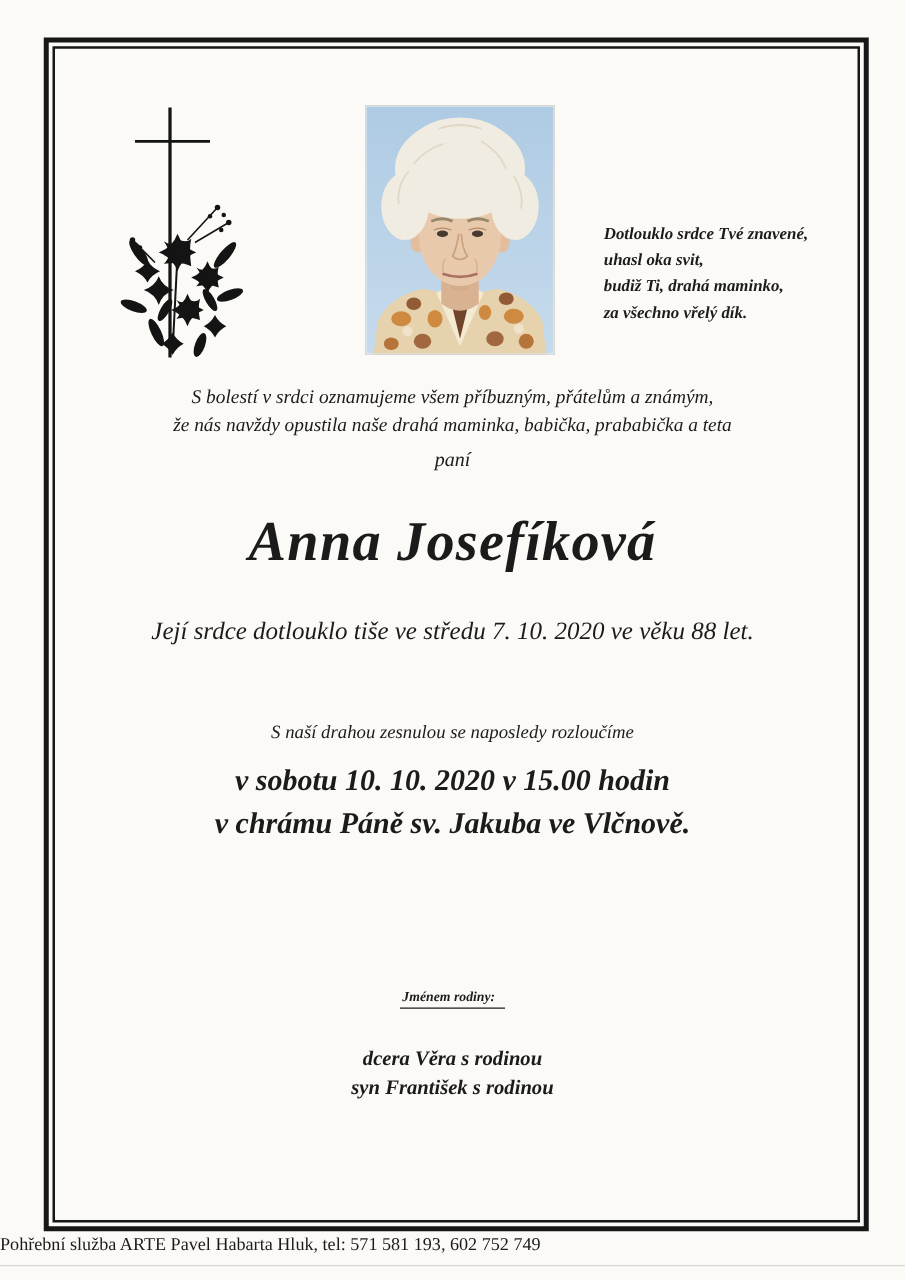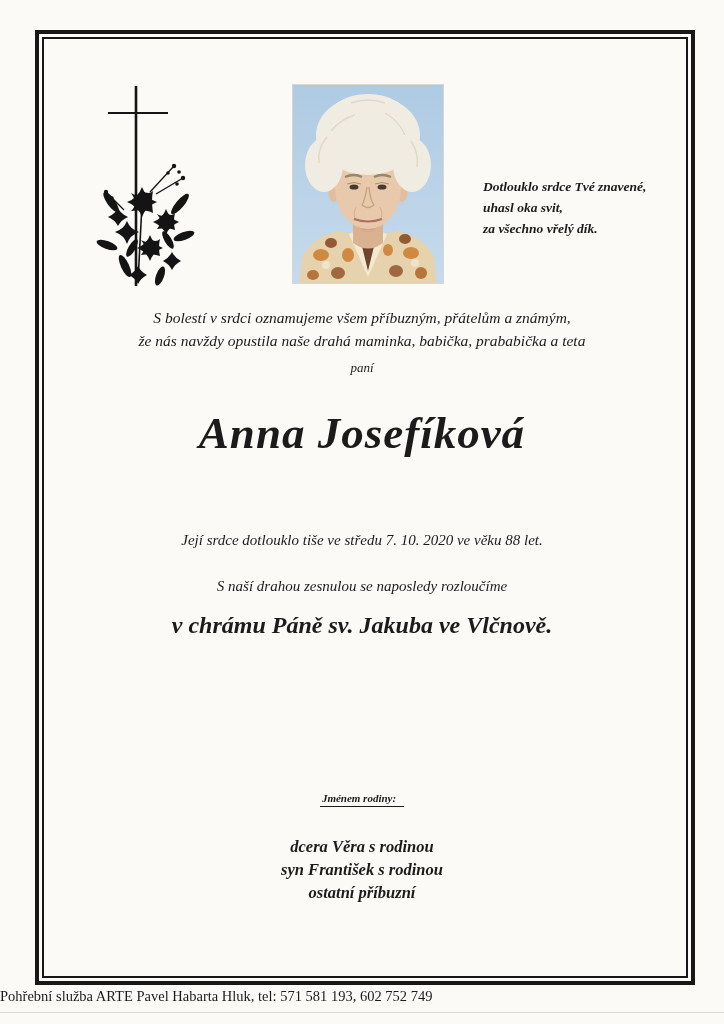--- a/index.html
+++ b/index.html
@@ -25,23 +25,23 @@
   }
   .poem{
     position:absolute;left:483px;top:176px;width:200px;
     font-style:italic;font-weight:bold;font-size:13.5px;line-height:21px;
     text-align:left;
   }
   .centered{
     position:absolute;left:42px;right:42px;text-align:center;
   }
   .announce{top:306px;font-style:italic;font-size:15.5px;line-height:23px;}
-  .salutation{top:360px;font-style:italic;font-size:13px;}
+  .salutation{top:360px;font-style:italic;font-size:16px;}
   .name{top:406px;font-style:italic;font-weight:bold;font-size:45px;line-height:54px;letter-spacing:1px;}
-  .death-info{top:494px;font-style:italic;font-size:15px;margin-top:38px;}
+  .death-info{top:494px;font-style:italic;font-size:20px;}
   .farewell-intro{top:578px;font-style:italic;font-size:15px;}
   .event{top:608px;font-style:italic;font-weight:bold;font-size:24px;line-height:34px;}
   .family-heading{top:792px;font-style:italic;font-weight:bold;font-size:11px;}
   .family-heading span{display:inline-block;border-bottom:1.5px solid #1b1b1b;padding:0 8px 2px 2px;}
   .family-list{top:835px;font-style:italic;font-weight:bold;font-size:16.5px;line-height:23px;}
   .footer-line{
     position:absolute;left:0;right:0;top:988px;text-align:left;
     font-size:14.5px;font-style:normal;
   }
   .scan-line{
@@ -156,44 +156,45 @@
   <path d="M74,102 Q72,115 69,120 Q75,125 81,120 Q77,115 76,102" stroke="#caa381" stroke-width="1.4" fill="none"></path>
   <path d="M63,122 Q60,128 62,133" stroke="#d8b190" stroke-width="1.2" fill="none"></path>
   <path d="M87,122 Q90,128 88,133" stroke="#d8b190" stroke-width="1.2" fill="none"></path>
   <path d="M61,134 Q75,139 89,134" stroke="#aa7260" stroke-width="2.2" fill="none"></path>
   <path d="M68,145 Q75,148 82,145" stroke="#d3ab88" stroke-width="1.1" fill="none"></path>
 </svg>
 
 <div class="poem">
   <div>Dotlouklo srdce Tvé znavené,</div>
   <div>uhasl oka svit,</div>
+  <div>budiž Ti, drahá maminko,</div>
   <div>za všechno vřelý dík.</div>
 </div>
 
 <div class="centered announce">
   <div>S bolestí v srdci oznamujeme všem příbuzným, přátelům a známým,</div>
   <div>že nás navždy opustila naše drahá maminka, babička, prababička a teta</div>
 </div>
 
 <div class="centered salutation">paní</div>
 
 <div class="centered name">Anna Josefíková</div>
 
 <div class="centered death-info">Její srdce dotlouklo tiše ve středu 7. 10. 2020 ve věku 88 let.</div>
 
 <div class="centered farewell-intro">S naší drahou zesnulou se naposledy rozloučíme</div>
 
 <div class="centered event">
+  <div>v sobotu 10. 10. 2020 v 15.00 hodin</div>
   <div>v chrámu Páně sv. Jakuba ve Vlčnově.</div>
 </div>
 
 <div class="centered family-heading">
   <span>Jménem rodiny:</span>
 </div>
 
 <div class="centered family-list">
   <div>dcera Věra s rodinou</div>
   <div>syn František s rodinou</div>
-  <div>ostatní příbuzní</div>
 </div>
 
 <div class="footer-line">Pohřební služba ARTE Pavel Habarta Hluk, tel: 571 581 193, 602 752 749</div>
 <div class="scan-line"></div>
 
 </body></html>

